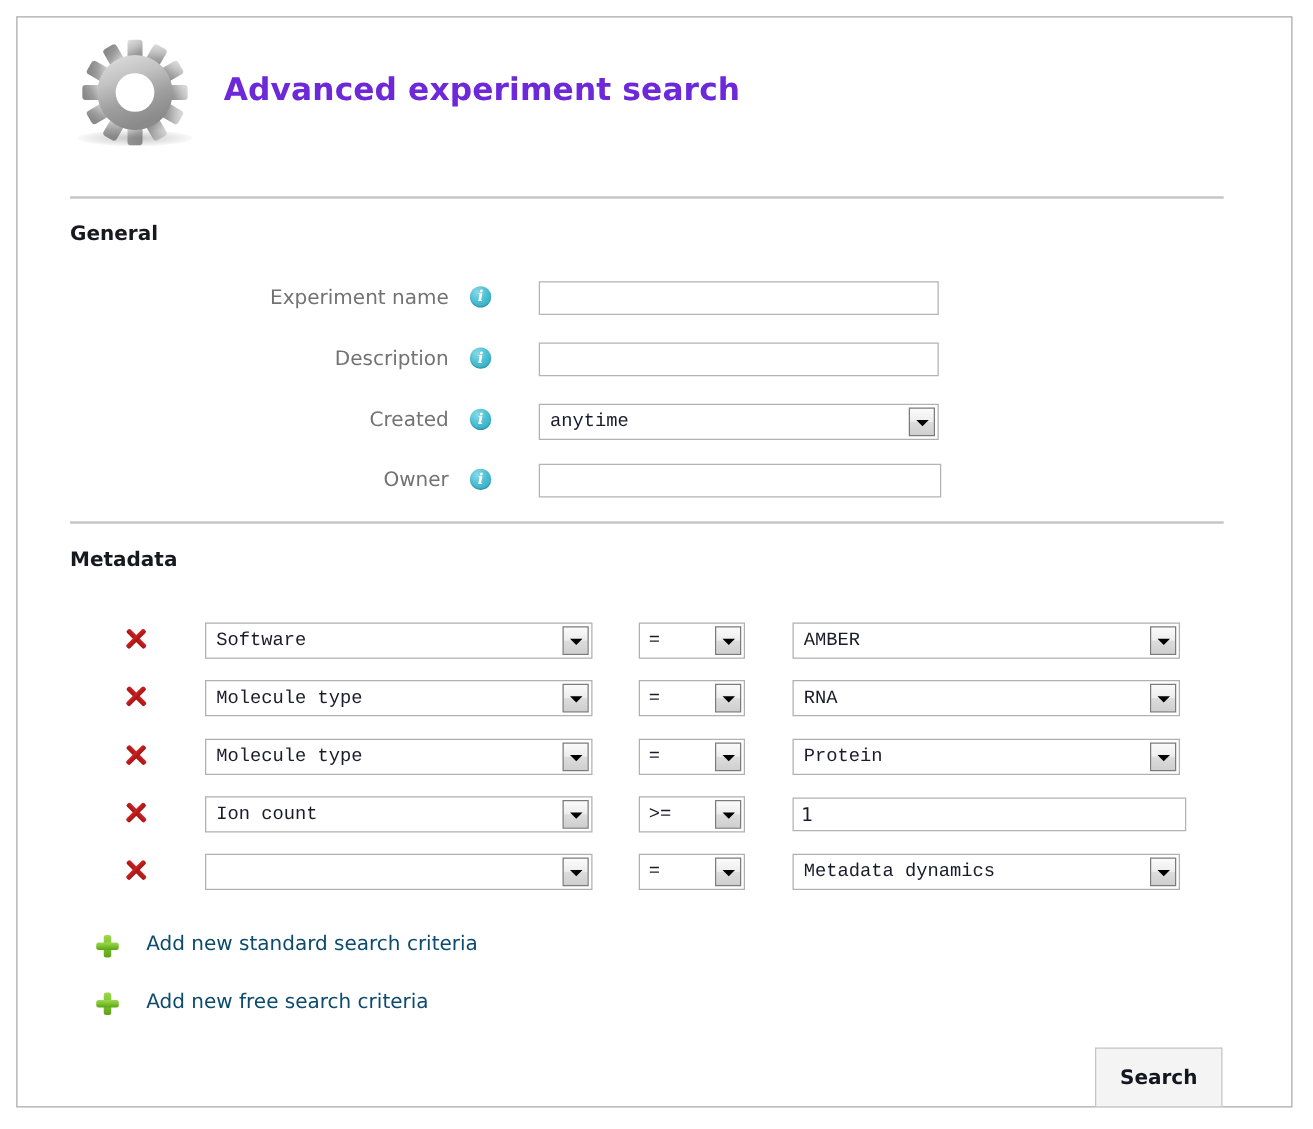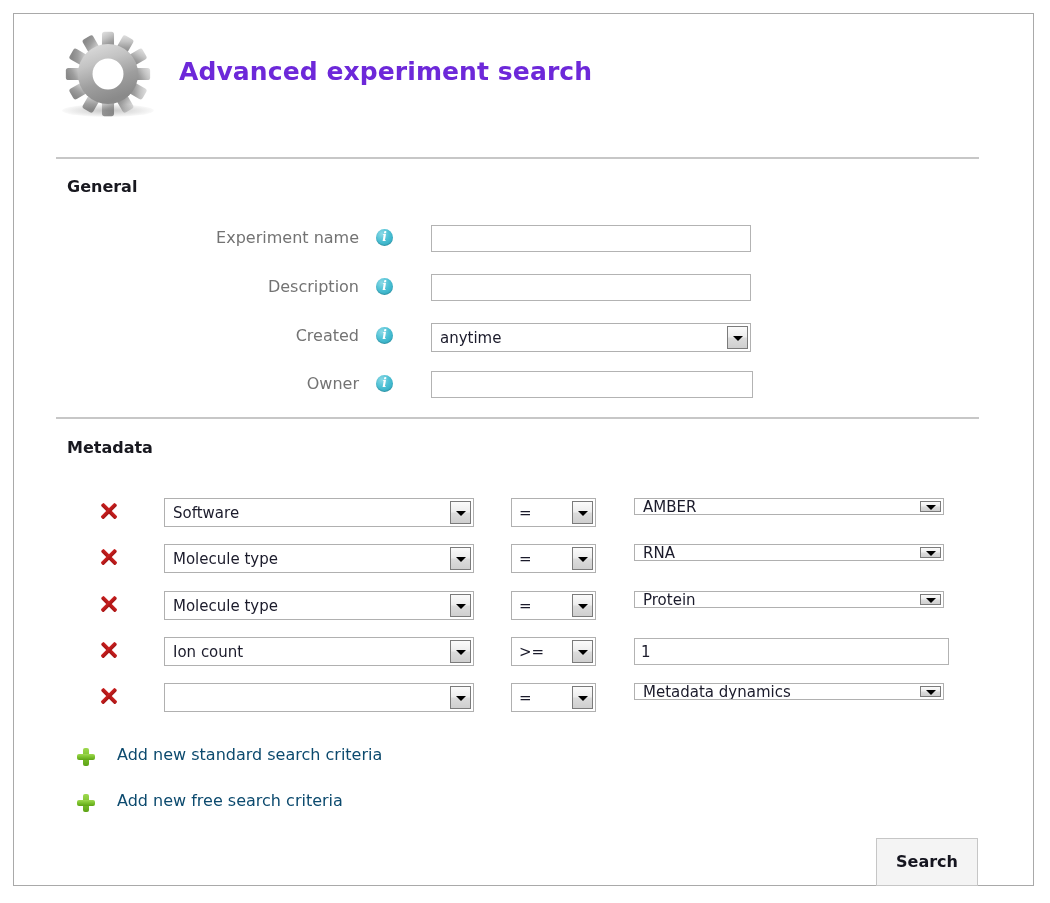--- a/index.html
+++ b/index.html
@@ -73,21 +73,20 @@
   }
   .rule-general  { top: 143px; }
   .rule-metadata { top: 403px; }
 
   .section-heading {
     position: absolute;
     left: 42px;
     font-size: 16px;
     font-weight: bold;
     color: #18181f;
-    margin-left: 11px;
   }
   .heading-general  { top: 163px; }
   .heading-metadata { top: 424px; }
 
   
   .gen-row {
     position: absolute;
     left: 0;
     height: 30px;
   }
@@ -163,20 +162,21 @@
     left: 8px;
     top: 0;
     bottom: 0;
     right: 26px;
     display: flex;
     align-items: center;
     font-size: 15px;
     color: #1b1b2b;
     white-space: nowrap;
     overflow: hidden;
+    font-family: Liberation Mono, monospace;
   }
   .sel-arrow {
     position: absolute;
     right: 2px;
     top: 2px;
     bottom: 2px;
     width: 21px;
     box-sizing: border-box;
     border: 1px solid #7b7b7b;
     background: linear-gradient(to bottom, #fbfbfb 0%, #ededed 48%, #dcdcdc 52%, #cfcfcf 100%);
@@ -242,21 +242,21 @@
     left: 497px;
     top: 0;
     width: 85px;
     height: 29px;
   }
   .meta-op .sel-text { left: 7px; right: 24px; }
   .meta-value {
     left: 620px;
     top: 0;
     width: 310px;
-    height: 17px;
+    height: 29px;
   }
   .meta-value-input {
     left: 620px;
     top: 1px;
     width: 315px;
     height: 27px;
   }
 
   
   .add-link {

